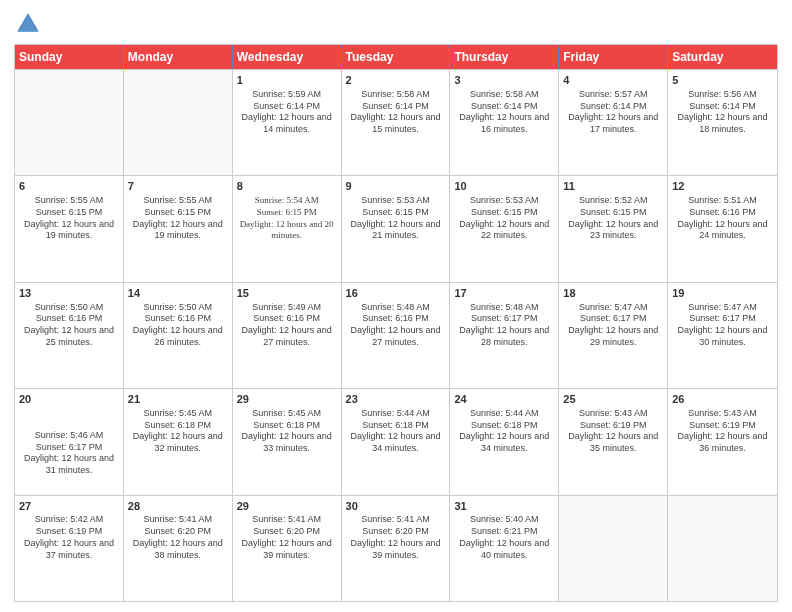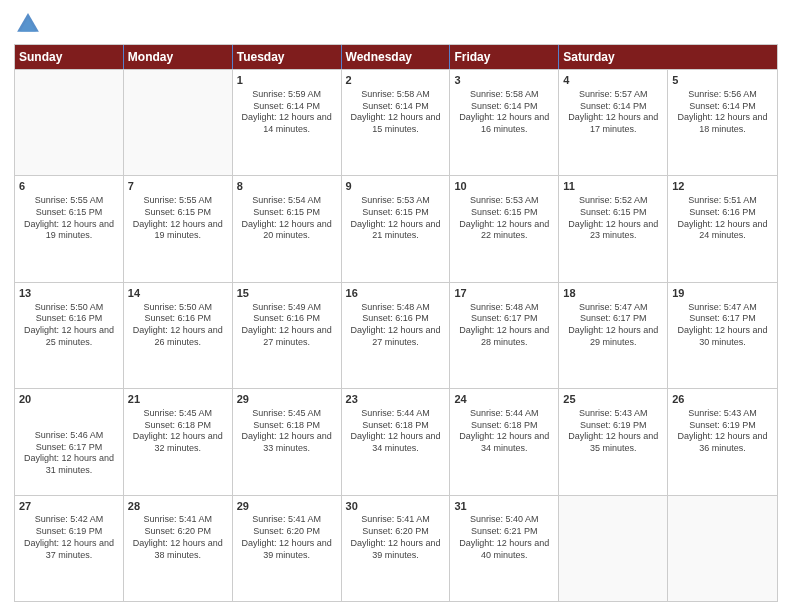--- a/index.html
+++ b/index.html
@@ -63,21 +63,21 @@
     }
     .calendar {
       flex: 1;
       display: flex;
       flex-direction: column;
       border: 1px solid #ccc;
     }
     .cal-header-row {
       display: grid;
       grid-template-columns: repeat(7, 1fr);
-      background: #7f1d1d;
+      background: #ef4444;
     }
     .cal-header-cell {
       color: #fff;
       font-size: 12px;
       font-weight: bold;
       padding: 5px 4px;
       text-align: left;
       border-right: 1px solid #5580cc;
     }
     .cal-header-cell:last-child { border-right: none; }
@@ -136,22 +136,23 @@
       <div class="month-title"></div>
       <div class="location"></div>
     </div>
   </div>
 
   <div class="calendar">
     <div class="cal-header-row">
 
     <div class="cal-header-cell">Sunday</div>
         <div class="cal-header-cell">Monday</div>
+        <div class="cal-header-cell">Wednesday</div>
         <div class="cal-header-cell">Tuesday</div>
-        <div class="cal-header-cell">Wednesday</div>
+        <div class="cal-header-cell">Thursday</div>
         <div class="cal-header-cell">Friday</div>
         <div class="cal-header-cell">Saturday</div>
       </div>
     <div class="cal-body">
 
     <div class="cal-row">
           <div class="cal-cell empty"></div>
           <div class="cal-cell empty"></div>
           <div class="cal-cell">
             <span class="day-num">1</span>
@@ -192,21 +193,21 @@
 Daylight: 12 hours and 19 minutes.</div>
           </div>
           <div class="cal-cell">
             <span class="day-num">7</span>
             <div class="info" style="white-space: pre-line;">Sunrise: 5:55 AM
 Sunset: 6:15 PM
 Daylight: 12 hours and 19 minutes.</div>
           </div>
           <div class="cal-cell">
             <span class="day-num">8</span>
-            <div class="info" style="white-space: pre-line;">Sunrise: 5:54 AM
+            <div class="info" style="white-space: pre-line; font-family: Liberation Serif, serif;">Sunrise: 5:54 AM
 Sunset: 6:15 PM
 Daylight: 12 hours and 20 minutes.</div>
           </div>
           <div class="cal-cell">
             <span class="day-num">9</span>
             <div class="info" style="white-space: pre-line;">Sunrise: 5:53 AM
 Sunset: 6:15 PM
 Daylight: 12 hours and 21 minutes.</div>
           </div>
           <div class="cal-cell">

